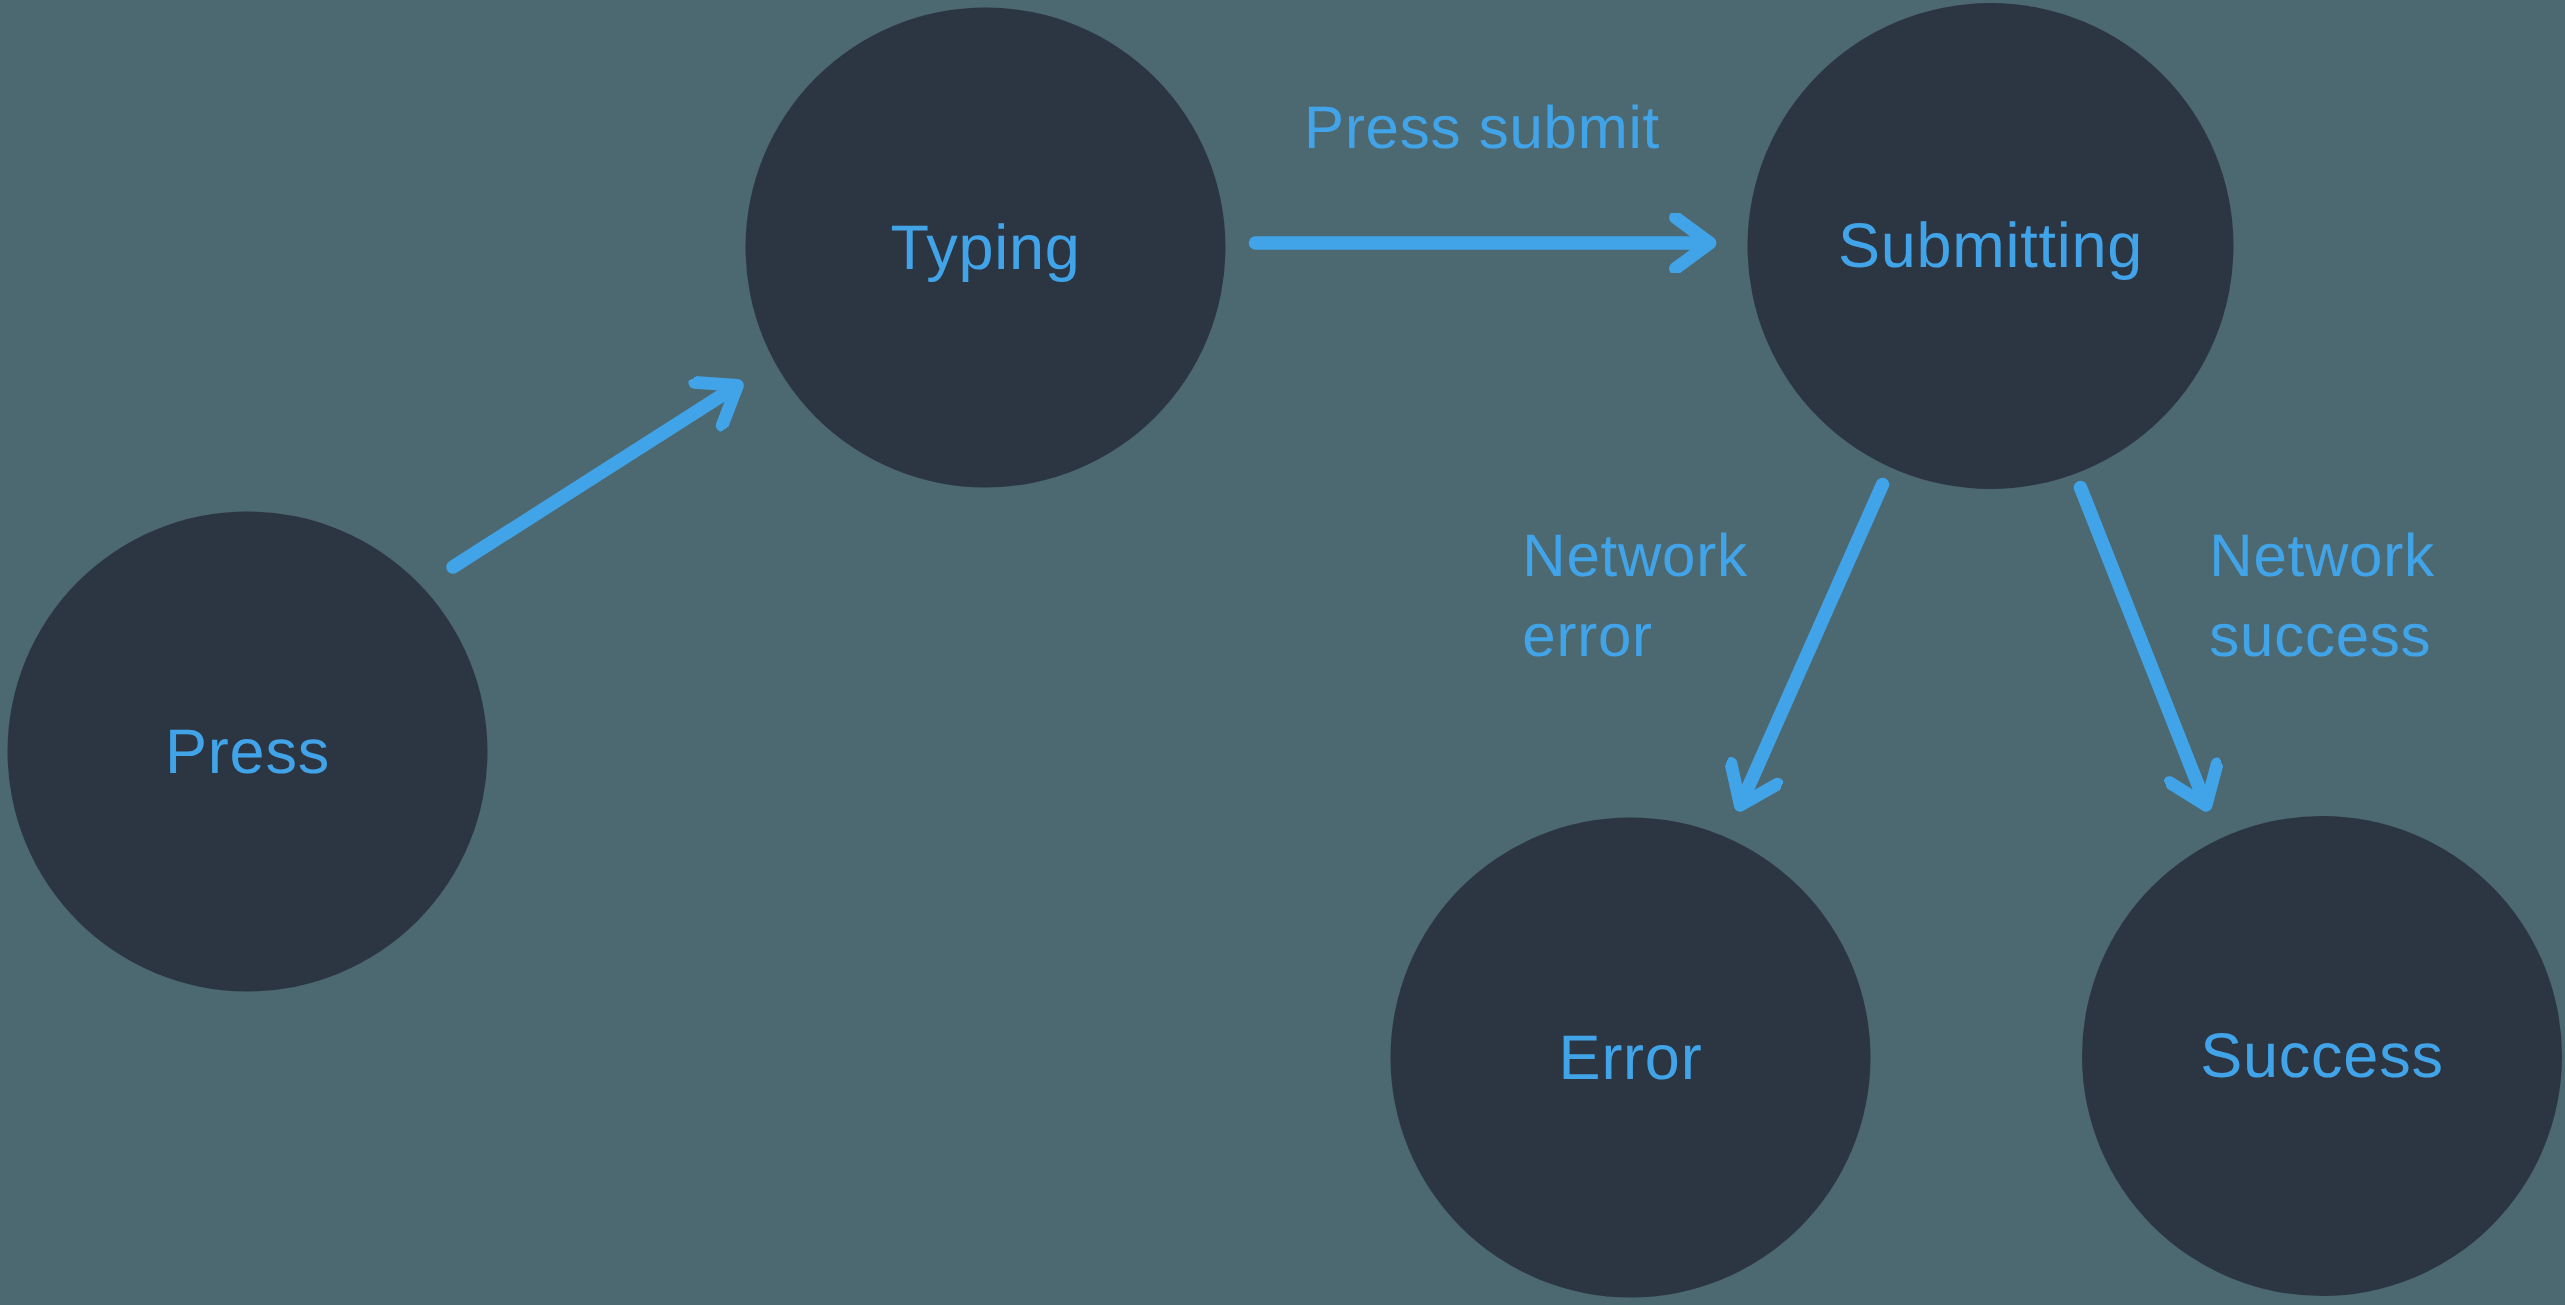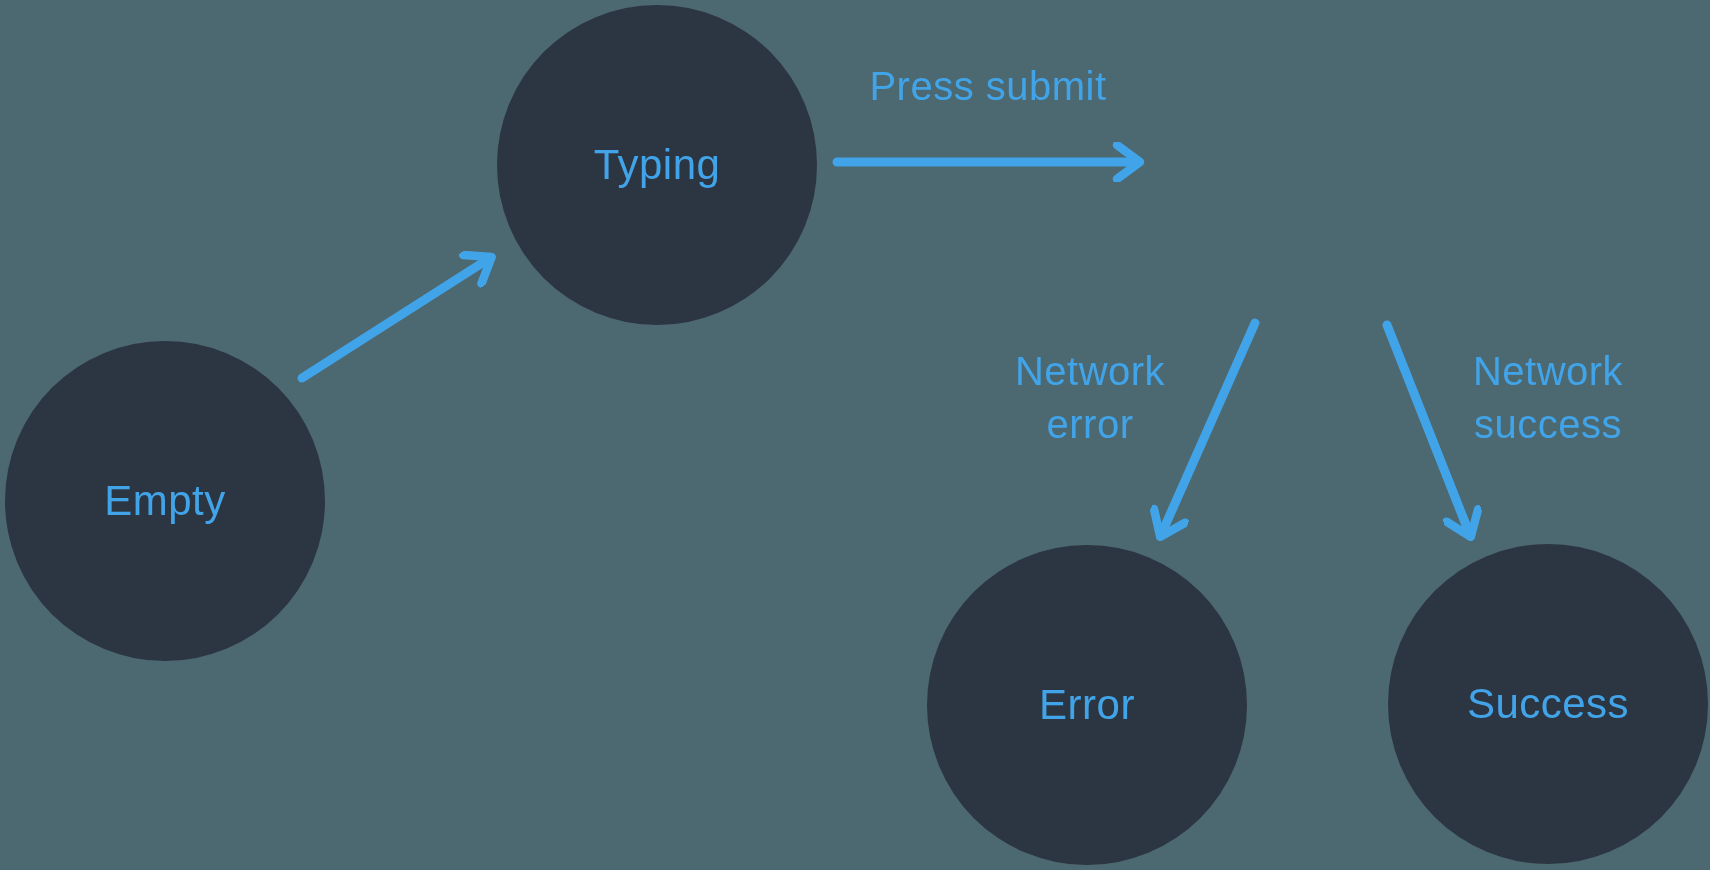--- a/index.html
+++ b/index.html
@@ -50,21 +50,20 @@
     font-size: 42px;
     letter-spacing: 0.5px;
     white-space: nowrap;
   }
   .edge-label {
     position: absolute;
     transform: translate(-50%, -50%);
     color: var(--accent);
     font-size: 40px;
     line-height: 53px;
-    text-align: center;
     white-space: pre-line;
     letter-spacing: 0.5px;
   }
   
   .node-empty      { left: 5px;    top: 341px; width: 320px; height: 320px; }
   .node-typing     { left: 497px;  top: 5px;   width: 320px; height: 320px; }
   .node-submitting { left: 1165px; top: 2px;   width: 324px; height: 324px; }
   .node-error      { left: 927px;  top: 545px; width: 320px; height: 320px; }
   .node-success    { left: 1388px; top: 544px; width: 320px; height: 320px; }
   
@@ -84,27 +83,30 @@
         <path class="arrowhead-path" d="M7 3 L30 20 L7 37"></path>
       </marker>
     </defs>
     <path class="edge-line" d="M302 378 L490 258" marker-end="url(#arrowhead)"></path>
     <path class="edge-line" d="M837 162 L1138 162" marker-end="url(#arrowhead)"></path>
     <path class="edge-line" d="M1255 323 L1161 535" marker-end="url(#arrowhead)"></path>
     <path class="edge-line" d="M1387 325 L1470 535" marker-end="url(#arrowhead)"></path>
   </svg>
 
   <div class="node node-empty">
-    <span class="node-label">Empty</span>
+    <span class="node-label">Press</span>
   </div>
 
   <div class="node node-typing">
     <span class="node-label">Typing</span>
   </div>
 
+  <div class="node node-submitting">
+    <span class="node-label">Submitting</span>
+  </div>
 
   <div class="node node-error">
     <span class="node-label">Error</span>
   </div>
 
   <div class="node node-success">
     <span class="node-label">Success</span>
   </div>
 
   <div class="edge-label label-press-submit">Press submit</div>

